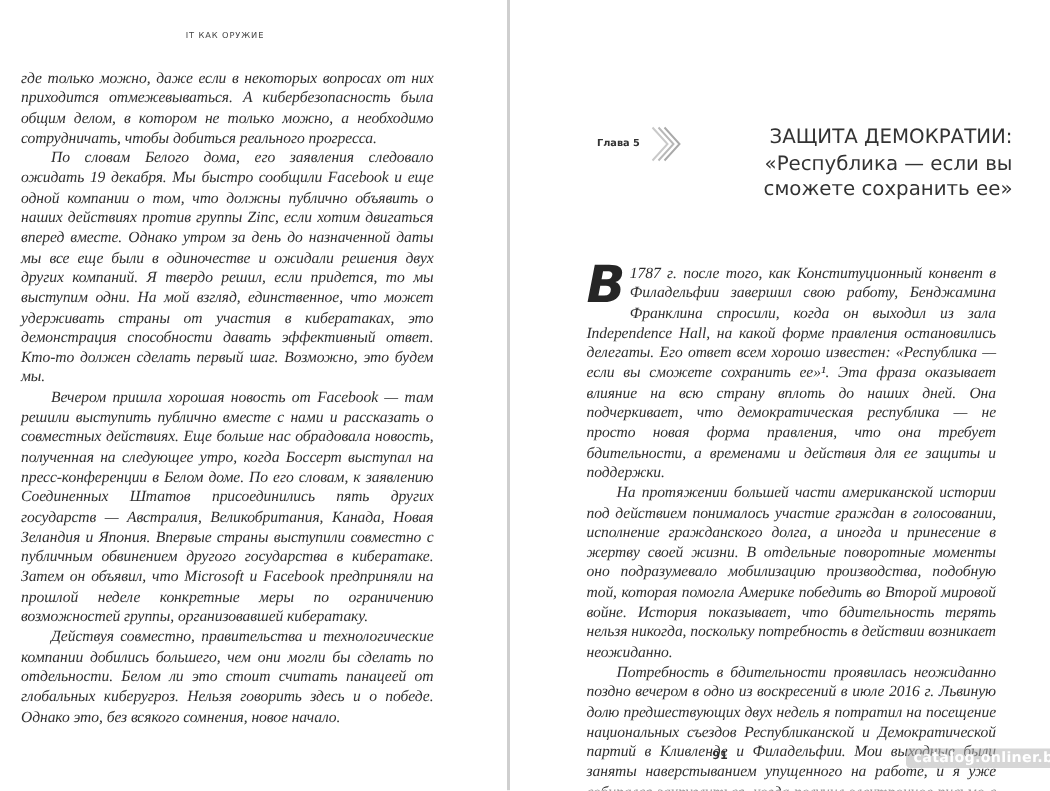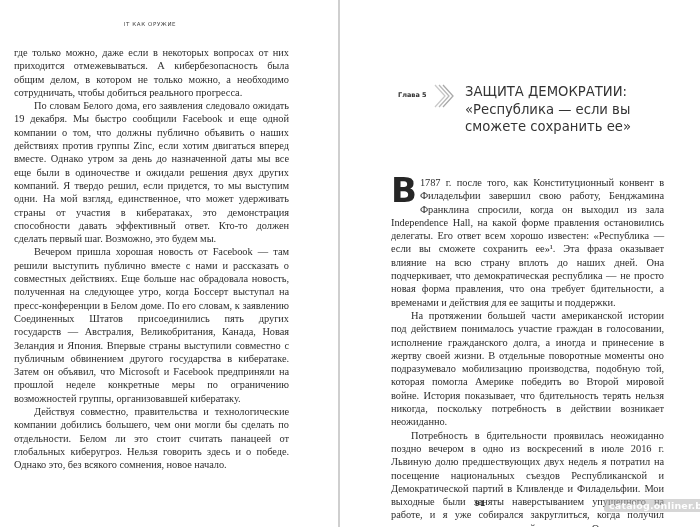--- a/index.html
+++ b/index.html
@@ -29,20 +29,21 @@
       text-align: center;
       font-family: "DejaVu Sans", sans-serif;
       font-size: 5.5px; letter-spacing: 0.6px; color: #444;
     }
     .text-block {
       position: absolute;
       font-size: 10.4px; line-height: 13.3px;
       text-align: justify;
       letter-spacing: -0.05px;
       color: #2e2e2e;
+      font-style: italic;
     }
     .left-text { left: 14px; top: 46px; width: 275px; }
     .right-text { left: 51px; top: 176px; width: 273px; }
     .text-block p { margin: 0; text-indent: 20px; }
     .text-block p.noindent { text-indent: 0; }
     .dropcap {
       float: left;
       font-family: "DejaVu Sans", sans-serif;
       font-weight: bold;
       font-size: 34px; line-height: 26px;
@@ -54,21 +55,21 @@
       position: absolute; left: 58px; top: 91px;
       font-family: "DejaVu Sans", sans-serif; font-weight: bold;
       font-size: 6.5px; color: #333;
     }
     .chevron-icon {
       position: absolute; left: 92px; top: 83px; width: 24px; height: 26px;
     }
     .chapter-title {
       position: absolute; left: 125px; top: 83px; width: 210px;
       font-family: "DejaVu Sans", sans-serif;
-      font-size: 13.2px; line-height: 17.5px; color: #333;
+      font-size: 13.2px; line-height: 17.5px; color: #333; text-align: right;
     }
     .chapter-title div { white-space: nowrap; }
     .page-number {
       position: absolute; left: 0; width: 280px; top: 499px;
       text-align: center;
       font-family: "DejaVu Sans", sans-serif; font-weight: bold;
       font-size: 7.5px; color: #333;
     }
     .watermark {
       position: absolute; left: 604px; top: 499px;

